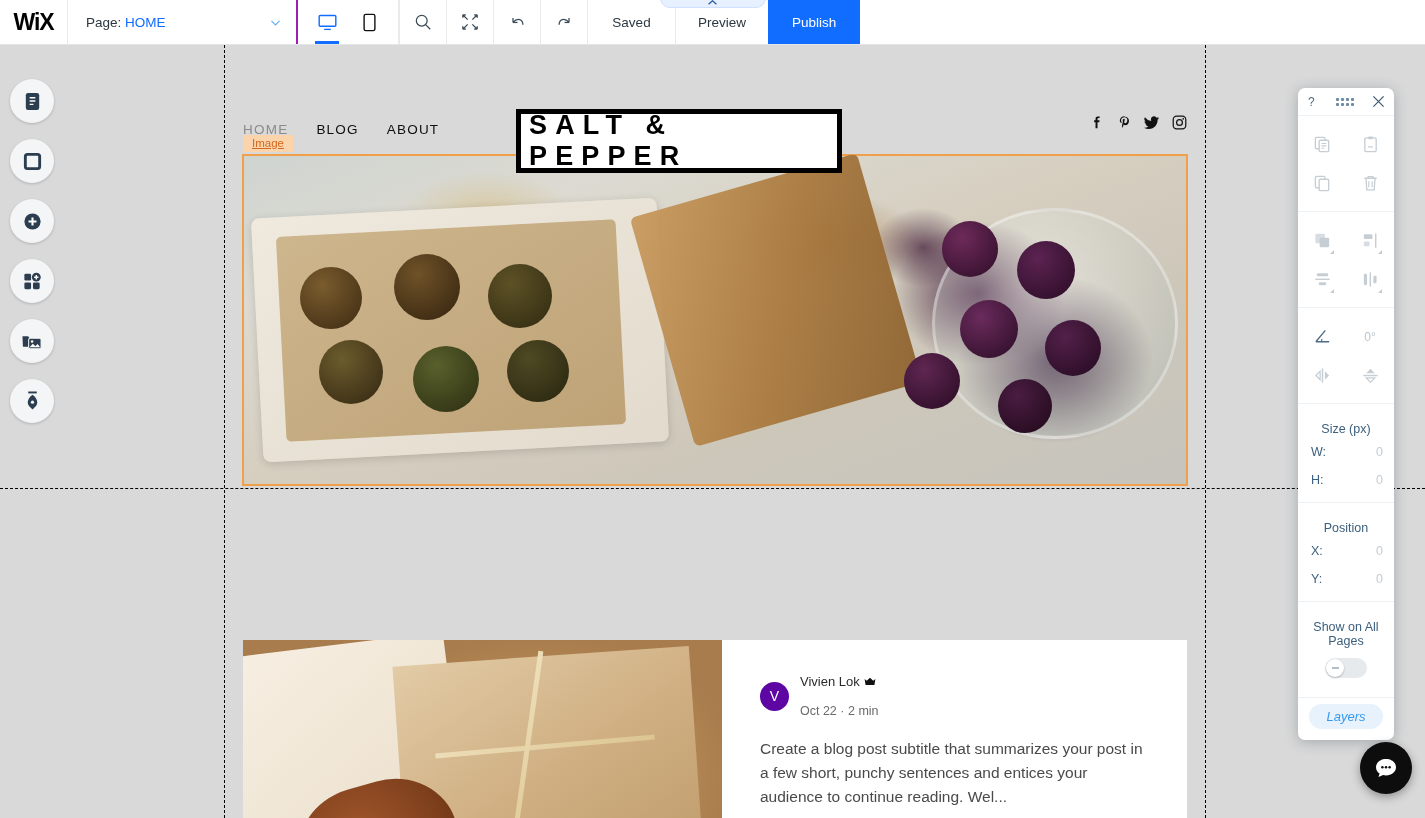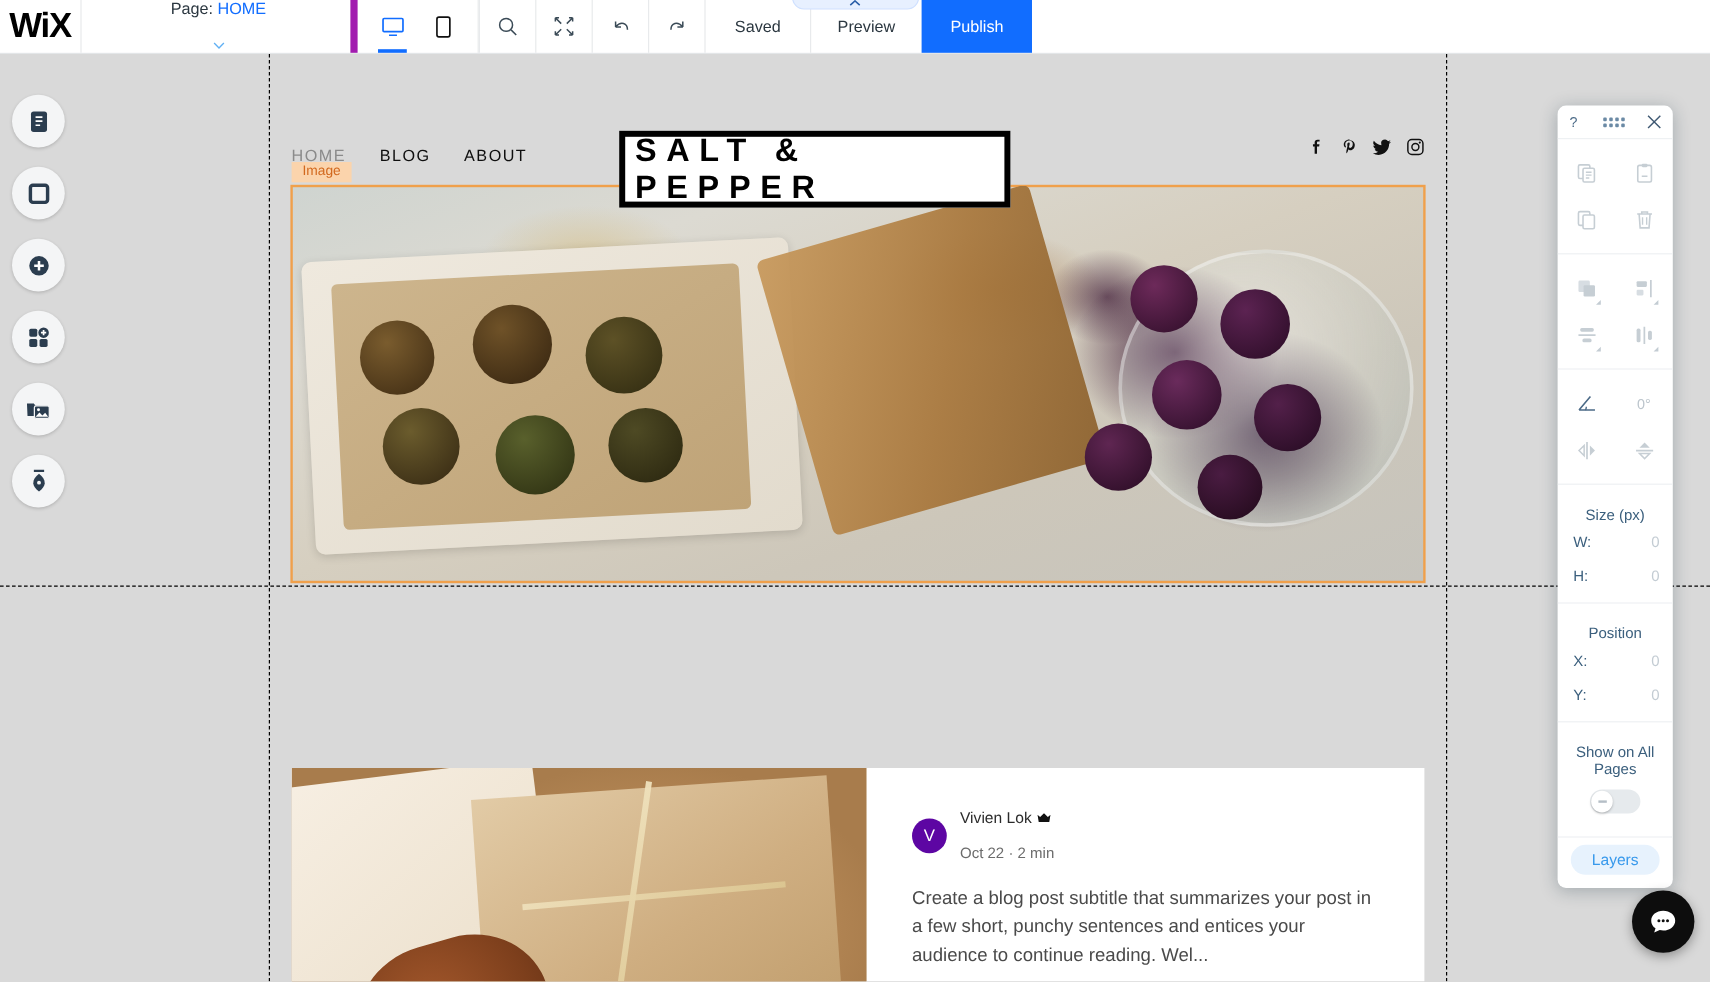--- a/index.html
+++ b/index.html
@@ -14,26 +14,25 @@
   
   .topbar {
     position: absolute; left: 0; top: 0; width: 1425px; height: 45px;
     background: #ffffff; display: flex; align-items: stretch;
     border-bottom: 1px solid #e3e6e8; z-index: 60;
   }
   .tb-logo {
     width: 68px; display: flex; align-items: center; justify-content: center;
     border-right: 1px solid #e8eaec;
   }
-  .wix-word { font-weight: 700; font-size: 29px; letter-spacing: -1px; color: #000; }
+  .wix-word { font-weight: 700; font-size: 23px; letter-spacing: -1px; color: #000; }
   .tb-page {
     display: flex; align-items: center; padding: 0 14px 0 18px;
-    min-width: 230px; border-right: 6px solid #a21caf; gap: 16px;
+    min-width: 230px; border-right: 2px solid #a21caf; gap: 16px;
     justify-content: space-between;
-    flex-direction: column;
   }
   .tb-page-text { font-size: 13.5px; color: #2b3740; white-space: nowrap; }
   .tb-page-text b { font-weight: 400; color: #116dff; }
   .chev { width: 13px; height: 13px; }
   .tb-views {
     display: flex; align-items: center; gap: 8px; padding: 0 12px;
     border-right: 1px solid #e8eaec; position: relative;
   }
   .viewbtn { width: 34px; height: 44px; display: flex; align-items: center; justify-content: center; position: relative; }
   .viewbtn.active::after {
@@ -132,21 +131,21 @@
     border-radius: 5px; transform: rotate(-3deg);
   }
   .bowl {
     position: absolute; right: 1%; top: 16%; width: 26%; height: 70%;
     border-radius: 50%;
     background: radial-gradient(circle at 42% 36%, rgba(255,255,255,.42), rgba(205,215,212,.25) 55%, rgba(150,165,162,.35));
     border: 3px solid rgba(255,255,255,.35);
   }
   .img-badge {
     position: absolute; left: 0; top: -20px; background: #fbd4ac; color: #d2691e;
-    font-size: 11.5px; padding: 2px 9px 3px; z-index: 7; white-space: nowrap;
+    font-size: 11.5px; padding: 2px 9px 3px; z-index: 7; white-space: nowrap; text-decoration: underline;
   }
 
   
   .blog-sec { position: absolute; left: 0; top: 444px; width: 982px; height: 329px; background: #d9d9d9; }
   .blog-title {
     position: absolute; top: 52px; width: 982px; text-align: center;
     font-size: 22px; font-weight: 700; letter-spacing: .16em; color: #111;
   }
   .post-card {
     position: absolute; left: 19px; top: 151px; width: 944px; height: 260px; background: #fff;
@@ -225,21 +224,21 @@
   .p-toggle-wrap { display: flex; justify-content: center; padding: 8px 0 11px; }
   .p-toggle {
     width: 42px; height: 20px; border-radius: 10px; background: #e6eaed; position: relative;
   }
   .p-toggle .knob {
     position: absolute; left: 1px; top: 1px; width: 18px; height: 18px; border-radius: 50%;
     background: #fff; box-shadow: 0 1px 2px rgba(0,0,0,.25);
     display: flex; align-items: center; justify-content: center;
   }
   .p-toggle .knob::after { content: ""; width: 7px; height: 1.5px; background: #b5bec6; }
-  .p-layers-wrap { display: flex; justify-content: center; padding: 6px 0 10px; }
+  .p-layers-wrap { display: flex; justify-content: center; padding: 6px 0 10px; font-style: italic; }
   .p-layers {
     background: #e7f2fd; color: #3899ec; font-size: 13px; padding: 5px 17px; border-radius: 13px;
   }
 
   
   .chat {
     position: absolute; left: 1360px; top: 742px; width: 52px; height: 52px;
     border-radius: 50%; background: #0d0d0d; display: flex; align-items: center; justify-content: center;
     box-shadow: 0 3px 10px rgba(0,0,0,.35); z-index: 90;
   }

